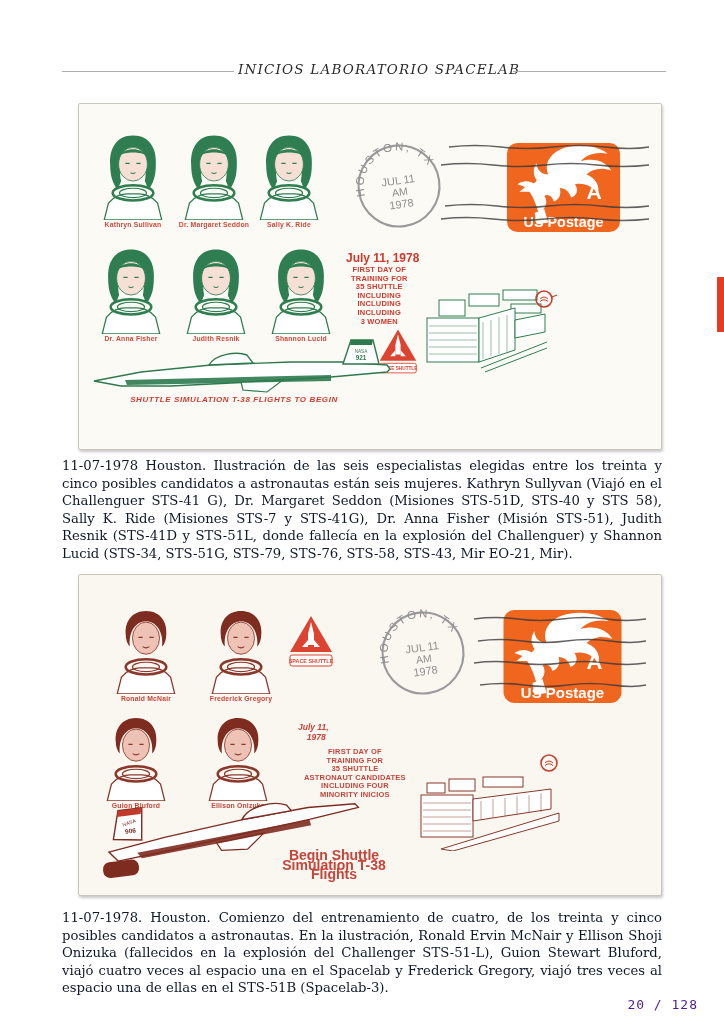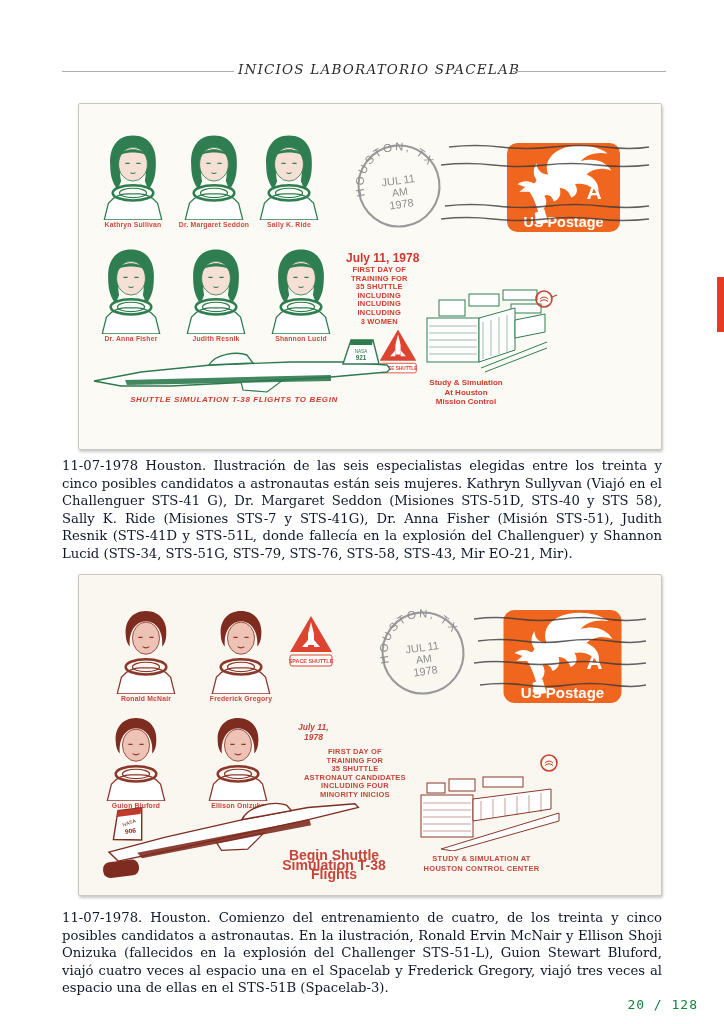--- a/index.html
+++ b/index.html
@@ -45,21 +45,21 @@
   .jet-caption2{font-family:"Liberation Sans",sans-serif;font-weight:bold;font-size:14px;
         line-height:9.5px;color:#c6453a;text-align:center;}
 
   
   .caption{position:absolute;left:62px;width:600px;margin:0;text-align:justify;
         font-size:13.2px;line-height:17.6px;color:#0f172a;}
   .caption1{top:457px;}
   .caption2{top:909px;}
 
   .page-number{position:absolute;right:26px;top:997px;font-family:"DejaVu Sans Mono",monospace;
-        font-size:13px;letter-spacing:1px;color:#15803d;}
+        font-size:13px;letter-spacing:1px;color:#4c1d95;}
 
   .edge-marker{position:absolute;right:0;top:277px;width:7px;height:55px;background:#e63b22;}
 
   svg text{font-family:"Liberation Sans",sans-serif;}
 </style>
 </head>
 <body>
 
 <svg width="0" height="0" style="position:absolute" aria-hidden="true">
   <defs>
@@ -220,25 +220,20 @@
 
     <div class="abs" style="left:455px;top:185px;width:24px;height:20px;">
       <svg viewBox="0 0 24 20" style="width:100%;height:100%;">
         <circle cx="10" cy="10" r="8" fill="none" stroke="#c5402f" stroke-width="1.6"></circle>
         <path d="M6,10 Q10,6 14,10" fill="none" stroke="#c5402f" stroke-width="1"></path>
         <path d="M6,12.5 Q10,9 14,12.5" fill="none" stroke="#c5402f" stroke-width="1"></path>
         <line x1="18" y1="8" x2="23" y2="6" stroke="#c5402f" stroke-width="1.2"></line>
       </svg>
     </div>
 
-    <div class="abs bld-caption" style="left:317px;top:274px;width:140px;">
-      <div>Study &amp; Simulation</div>
-      <div>At Houston</div>
-      <div>Mission Control</div>
-    </div>
 
     <div class="abs" style="left:12px;top:230px;width:312px;height:72px;">
       <svg viewBox="0 0 312 72" style="width:100%;height:100%;">
         <polygon points="3,47 50,38 120,31 200,28 252,28 296,31 299,35 296,38 240,43 160,48 80,52 30,52" fill="#ffffff" stroke="#2e7a4f" stroke-width="1.4"></polygon>
         <path d="M118,31 C124,20 146,17 156,21 L162,29 Z" fill="#ffffff" stroke="#2e7a4f" stroke-width="1.4"></path>
         <polygon points="252,30 260,6 282,6 288,30" fill="#ffffff" stroke="#2e7a4f" stroke-width="1.4"></polygon>
         <polygon points="260,6 282,6 281,11 259,11" fill="#2e7a4f"></polygon>
         <polygon points="150,48 192,46 176,58 152,56" fill="#ffffff" stroke="#2e7a4f" stroke-width="1.2"></polygon>
         <polygon points="34,46 240,41 240,47 36,51" fill="#2e7a4f" opacity="0.9"></polygon>
         <text x="270" y="18.5" font-size="4.6" fill="#2e7a4f" text-anchor="middle">NASA</text>
@@ -316,21 +311,21 @@
       <svg viewBox="0 0 172 80">
         <g stroke="#3a3a3a" stroke-width="1.6" fill="none" opacity="0.8">
           <path d="M0,4  q22,-3 44,0 t44,0 t44,0 t40,0"></path>
           <path d="M4,26 q22,-3 44,0 t44,0 t44,0 t36,0"></path>
           <path d="M0,48 q22,-3 44,0 t44,0 t44,0 t40,0"></path>
           <path d="M6,70 q22,-3 44,0 t44,0 t44,0 t34,0"></path>
         </g>
       </svg>
     </div>
 
-    <div class="abs" style="left:219px;top:148px;font-family:'Liberation Sans',sans-serif;font-weight:bold;font-style:italic;font-size:8.5px;line-height:9.5px;color:#c6453a;">
+    <div class="abs" style="left:219px;top:148px;font-family:'Liberation Sans',sans-serif;font-weight:bold;font-style:italic;font-size:8.5px;line-height:9.5px;color:#c6453a;text-align:center;">
       <div>July 11,</div>
       <div style="padding-left:6px;">1978</div>
     </div>
     <div class="abs cachet-lines" style="left:225px;top:173px;">
       <div>FIRST DAY OF</div>
       <div>TRAINING FOR</div>
       <div>35 SHUTTLE</div>
       <div>ASTRONAUT CANDIDATES</div>
       <div>INCLUDING FOUR</div>
       <div>MINORITY INICIOS</div>
@@ -383,23 +378,19 @@
           <text x="36" y="21" font-size="5" fill="#7e2c20" text-anchor="middle" transform="rotate(-14 36 21)">NASA</text>
           <text x="36" y="30" font-size="6.6" font-weight="bold" fill="#7e2c20" text-anchor="middle">906</text>
         </g>
       </svg>
     </div>
     <div class="abs jet-caption2" style="left:190px;top:276px;width:130px;">
       <div>Begin Shuttle</div>
       <div>Simulation T-38 Flights</div>
     </div>
 
-    <div class="abs bld-caption" style="left:315px;top:279px;width:175px;">
-      <div>STUDY &amp; SIMULATION AT</div>
-      <div>HOUSTON CONTROL CENTER</div>
-    </div>
   </figure>
 
   <p class="caption caption2">11-07-1978. Houston. Comienzo del entrenamiento de cuatro, de los treinta y cinco posibles candidatos a astronautas. En la ilustración, Ronald Ervin McNair y Ellison Shoji Onizuka (fallecidos en la explosión del Challenger STS-51-L), Guion Stewart Bluford, viajó cuatro veces al espacio una en el Spacelab y Frederick Gregory, viajó tres veces al espacio una de ellas en el STS-51B (Spacelab-3).</p>
 
   <div class="page-number">20 / 128</div>
   <div class="edge-marker"></div>
 </div>
 
 </body></html>

